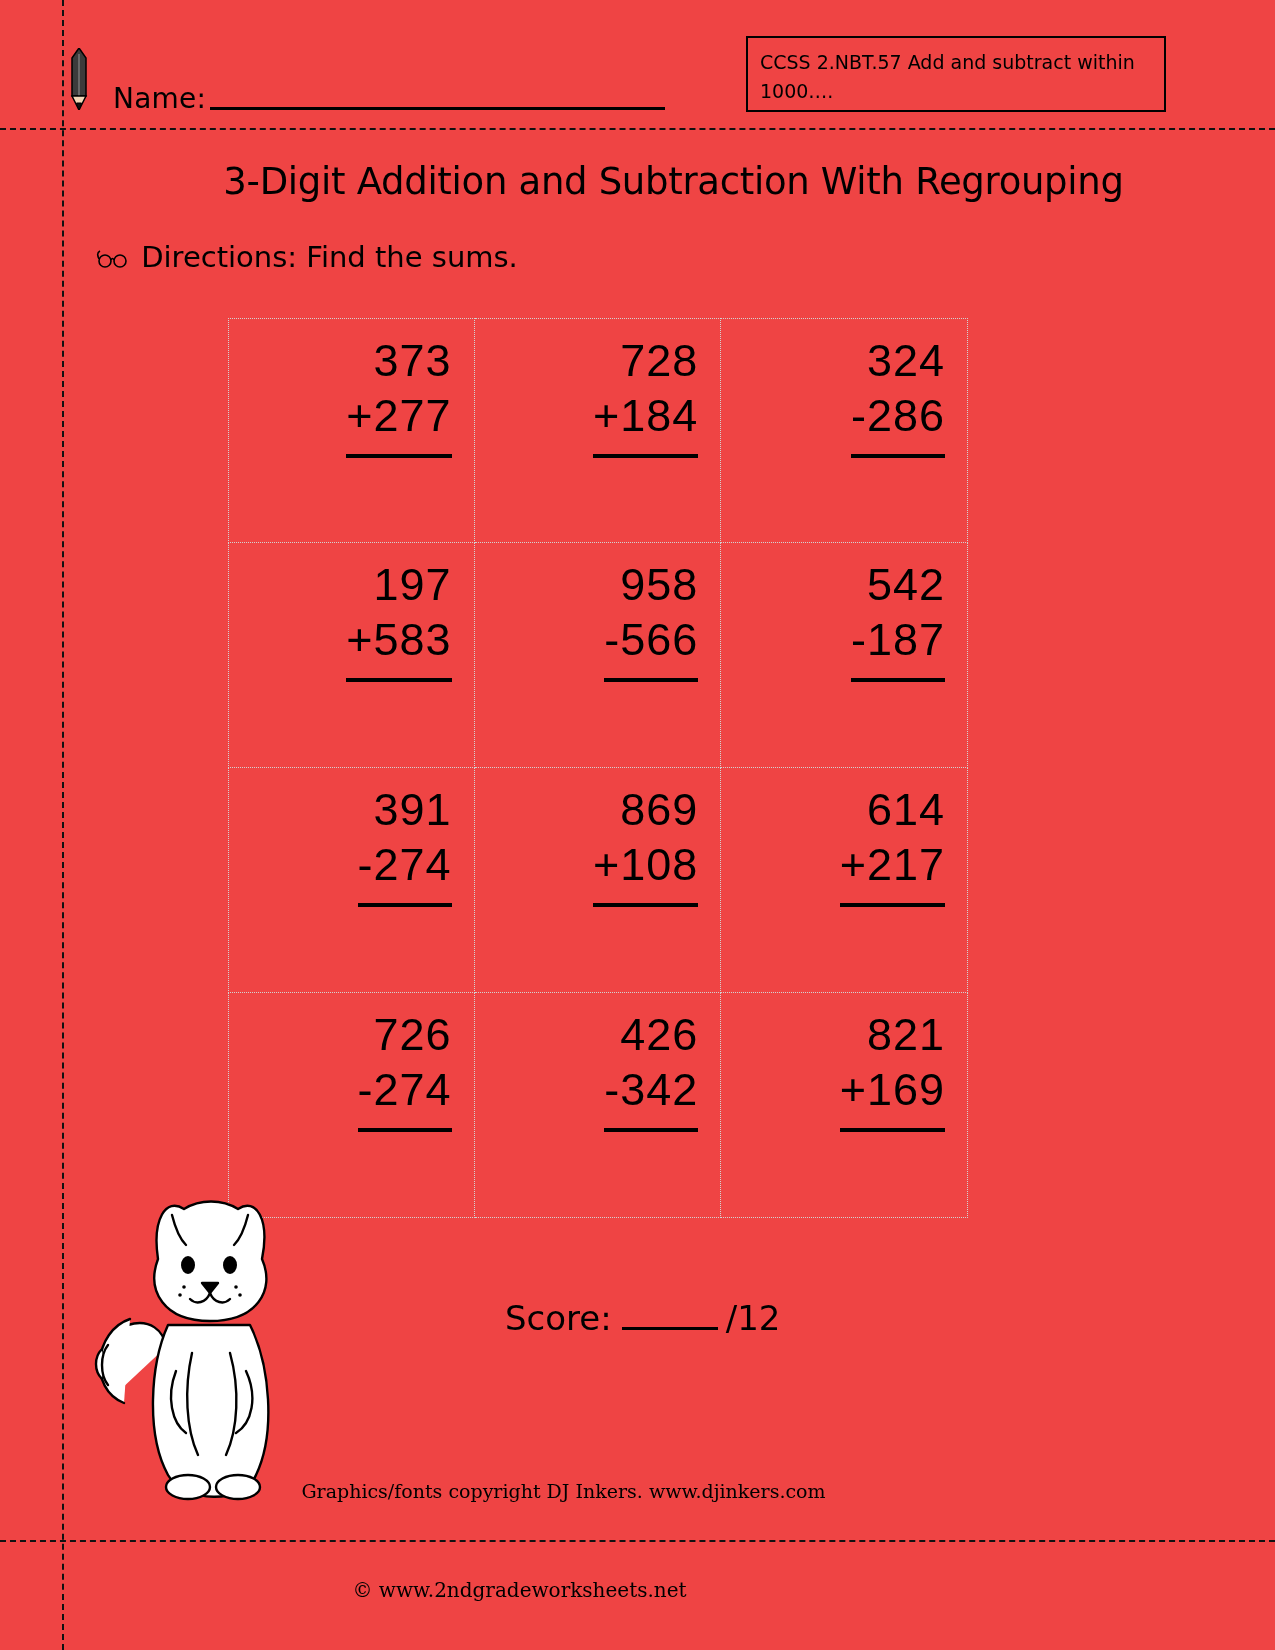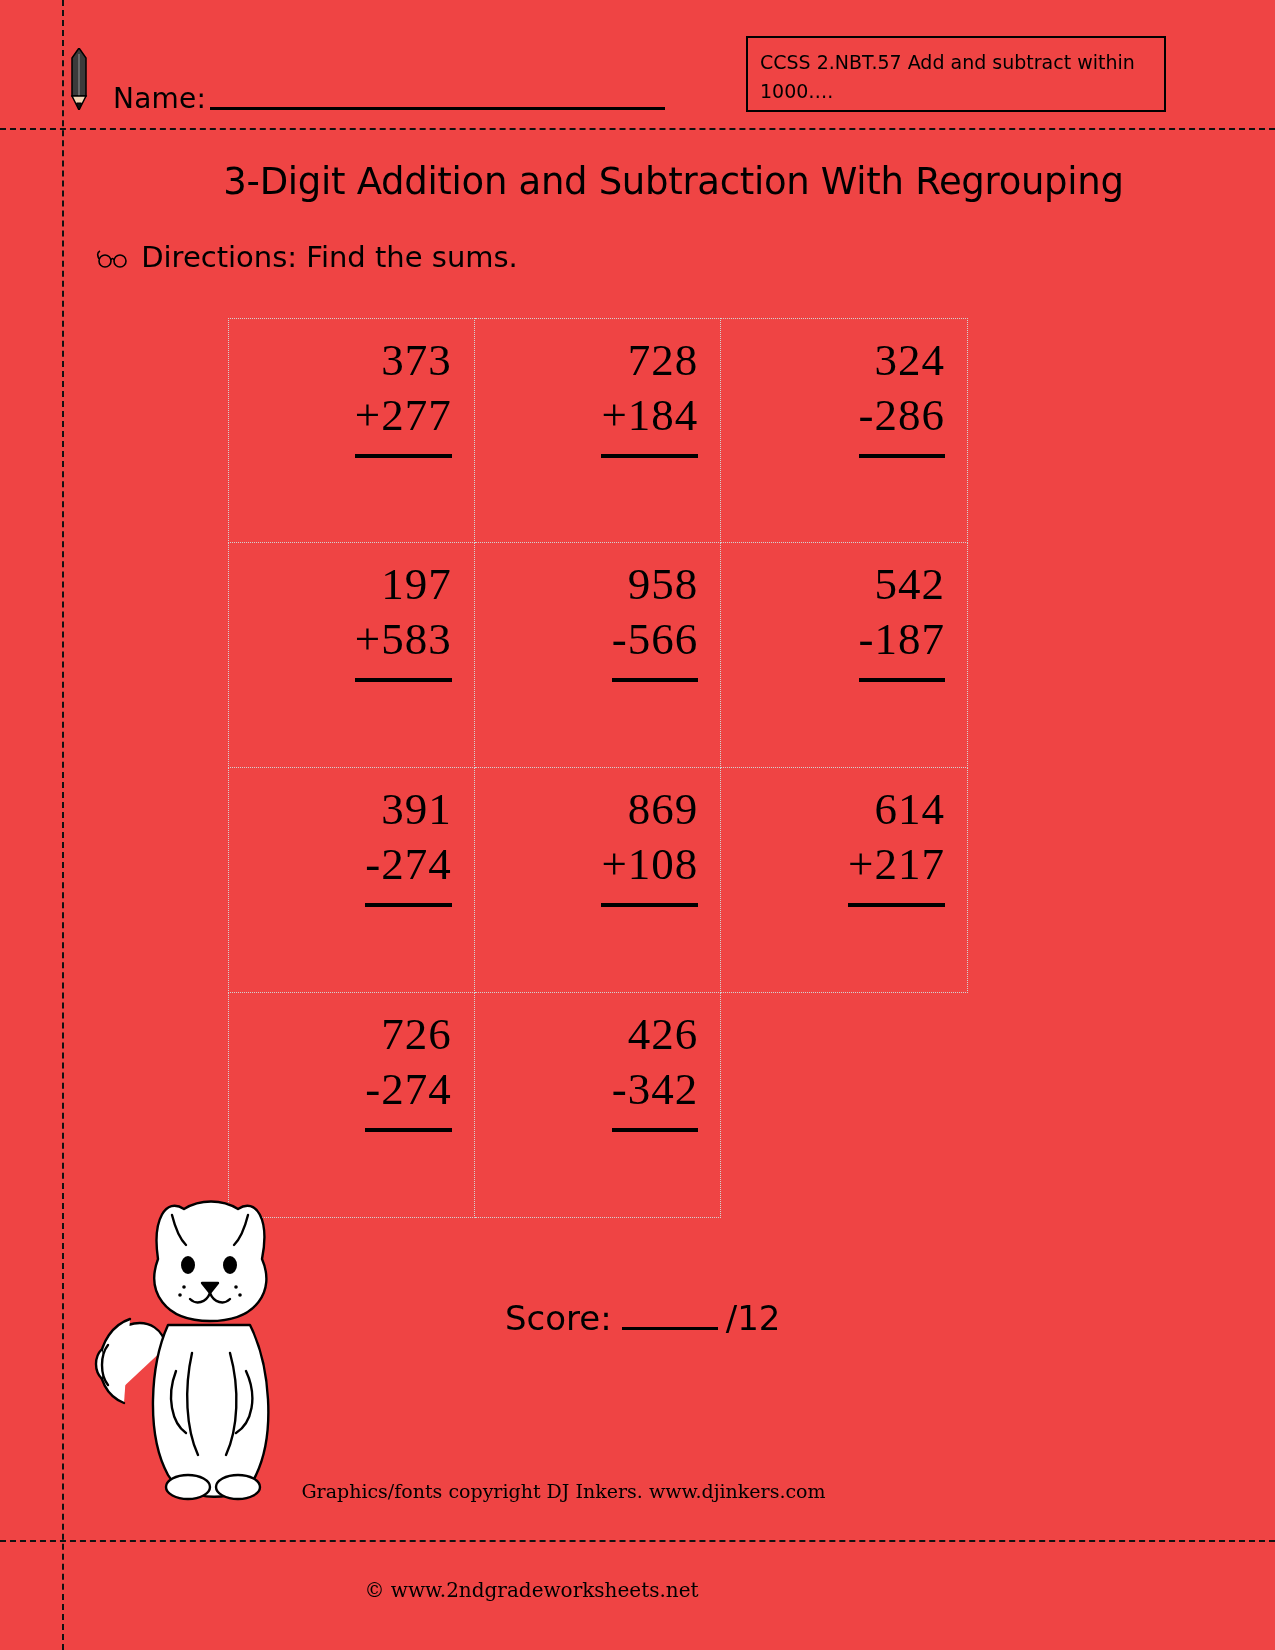--- a/index.html
+++ b/index.html
@@ -127,21 +127,21 @@
   .cell.first-col { border-left: 1px dotted #d2d2d2; }
   .cell.first-row { border-top: 1px dotted #d2d2d2; }
 
   .prob {
     position: absolute;
     right: 22px;
     top: 14px;
     text-align: right;
     font-size: 45px;
     line-height: 1.23;
-    font-family: Liberation Serif, serif;
+    font-family: Liberation Sans, sans-serif;
   }
   .prob .top { display: block; letter-spacing: 1px; }
   .prob .bot {
     display: block;
     letter-spacing: 1px;
     border-bottom: 4px solid #000;
     padding-bottom: 10px;
   }
 
   
@@ -166,21 +166,21 @@
     left: 0;
     top: 1480px;
     width: 1095px;
     text-align: center;
     font-size: 19px;
     font-family: "DejaVu Serif", serif;
     margin-left: 16px;
   }
   .site {
     position: absolute;
-    left: 16px;
+    left: 4px;
     top: 1578px;
     width: 1031px;
     text-align: center;
     font-size: 20px;
     font-family: "DejaVu Serif", serif;
   }
 
   
   .cat {
     position: absolute;
@@ -290,20 +290,26 @@
         <span class="top">726</span>
         <span class="bot">-274</span>
       </div>
     </div>
     <div class="cell">
       <div class="prob">
         <span class="top">426</span>
         <span class="bot">-342</span>
       </div>
     </div>
+    <div class="cell">
+      <div class="prob">
+        <span class="top">821</span>
+        <span class="bot">+169</span>
+      </div>
+    </div>
 
   </div>
 
   <svg class="cat" viewBox="0 0 220 340">
     <g fill="#ffffff" stroke="#000" stroke-width="2.4" stroke-linejoin="round" stroke-linecap="round">
 
       <path d="M40 215 C10 200 18 160 48 150 C70 143 84 156 86 172"></path>
       <path d="M44 228 C8 214 14 156 50 144"></path>
       <path d="M22 204 C14 196 14 182 22 174"></path>
       <path d="M28 210 C20 200 20 180 28 170"></path>

